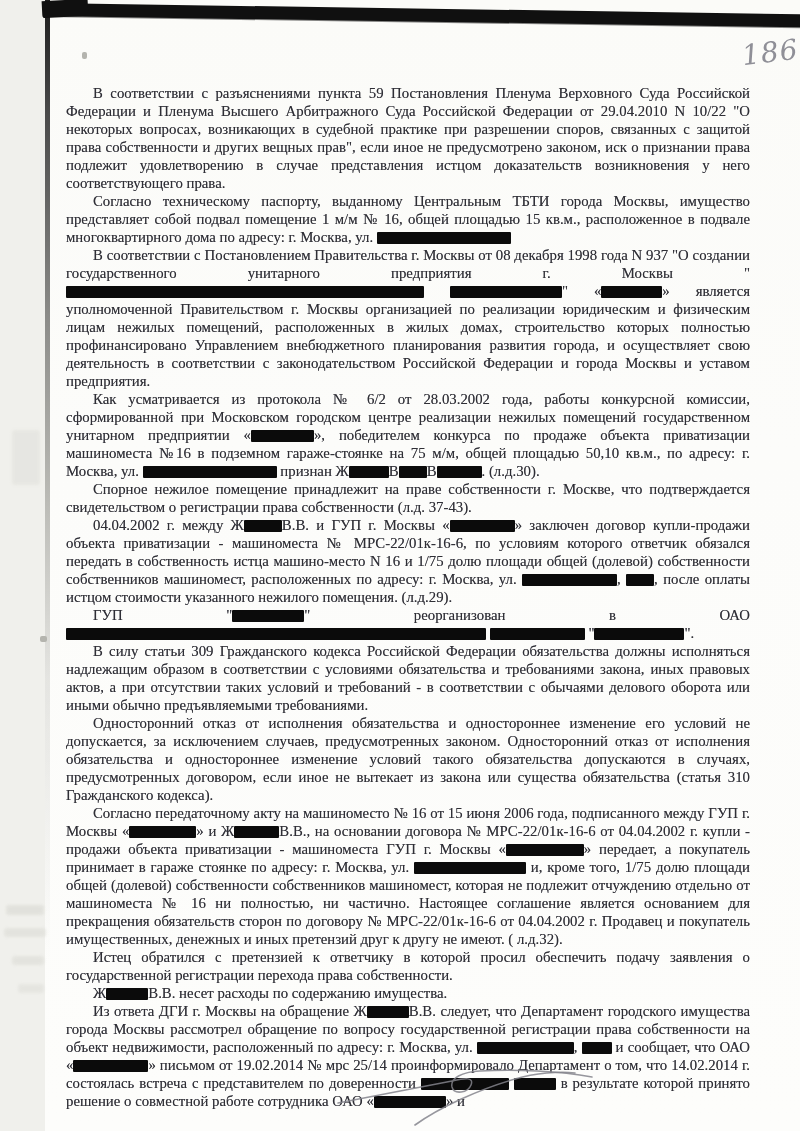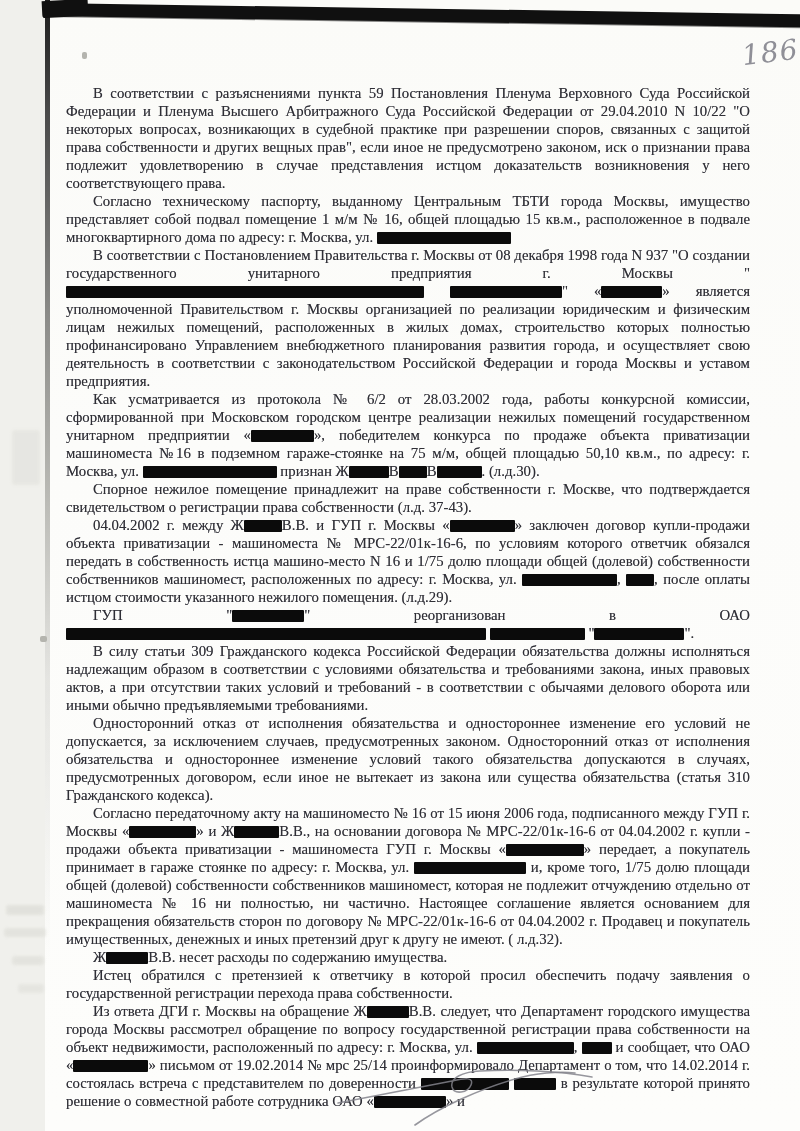--- a/index.html
+++ b/index.html
@@ -79,21 +79,21 @@
     <p class="para"><span>В соответствии с разъяснениями пункта 59 Постановления Пленума Верховного Суда Российской Федерации и Пленума Высшего Арбитражного Суда Российской Федерации от 29.04.2010 N 10/22 "О некоторых вопросах, возникающих в судебной практике при разрешении споров, связанных с защитой права собственности и других вещных прав", если иное не предусмотрено законом, иск о признании права подлежит удовлетворению в случае представления истцом доказательств возникновения у него соответствующего права.</span></p>
     <p class="para"><span>Согласно техническому паспорту, выданному Центральным ТБТИ города Москвы, имущество представляет собой подвал помещение 1 м/м № 16, общей площадью 15 кв.м., расположенное в подвале многоквартирного дома по адресу: г. Москва, ул. </span><span class="redact" style="width: 134px;"></span></p>
     <p class="para"><span>В соответствии с Постановлением Правительства г. Москвы от 08 декабря 1998 года N 937 "О создании государственного унитарного предприятия г. Москвы "</span><span class="redact" style="width: 358px;"></span><span> </span><span class="redact" style="width: 112px;"></span><span>" «</span><span class="redact" style="width: 61px;"></span><span>» является уполномоченной Правительством г. Москвы организацией по реализации юридическим и физическим лицам нежилых помещений, расположенных в жилых домах, строительство которых полностью профинансировано Управлением внебюджетного планирования развития города, и осуществляет свою деятельность в соответствии с законодательством Российской Федерации и города Москвы и уставом предприятия.</span></p>
     <p class="para"><span>Как усматривается из протокола № 6/2 от 28.03.2002 года, работы конкурсной комиссии, сформированной при Московском городском центре реализации нежилых помещений государственном унитарном предприятии «</span><span class="redact" style="width: 63px;"></span><span>», победителем конкурса по продаже объекта приватизации машиноместа №16 в подземном гараже-стоянке на 75 м/м, общей площадью 50,10 кв.м., по адресу: г. Москва, ул. </span><span class="redact" style="width: 134px;"></span><span> признан Ж</span><span class="redact" style="width: 40px;"></span><span>В</span><span class="redact" style="width: 28px;"></span><span>В</span><span class="redact" style="width: 45px;"></span><span>. (л.д.30).</span></p>
     <p class="para"><span>Спорное нежилое помещение принадлежит на праве собственности г. Москве, что подтверждается свидетельством о регистрации права собственности (л.д. 37-43).</span></p>
     <p class="para"><span>04.04.2002 г. между Ж</span><span class="redact" style="width: 38px;"></span><span>В.В. и ГУП г. Москвы «</span><span class="redact" style="width: 65px;"></span><span>» заключен договор купли-продажи объекта приватизации - машиноместа № МРС-22/01к-16-6, по условиям которого ответчик обязался передать в собственность истца машино-место N 16 и 1/75 долю площади общей (долевой) собственности собственников машиномест, расположенных по адресу: г. Москва, ул. </span><span class="redact" style="width: 95px;"></span><span>, </span><span class="redact" style="width: 28px;"></span><span>, после оплаты истцом стоимости указанного нежилого помещения. (л.д.29).</span></p>
     <p class="para"><span>ГУП "</span><span class="redact" style="width: 72px;"></span><span>" реорганизован в ОАО </span><span class="redact" style="width: 420px;"></span><span> </span><span class="redact" style="width: 95px;"></span><span> "</span><span class="redact" style="width: 90px;"></span><span>".</span></p>
     <p class="para"><span>В силу статьи 309 Гражданского кодекса Российской Федерации обязательства должны исполняться надлежащим образом в соответствии с условиями обязательства и требованиями закона, иных правовых актов, а при отсутствии таких условий и требований - в соответствии с обычаями делового оборота или иными обычно предъявляемыми требованиями.</span></p>
     <p class="para"><span>Односторонний отказ от исполнения обязательства и одностороннее изменение его условий не допускается, за исключением случаев, предусмотренных законом. Односторонний отказ от исполнения обязательства и одностороннее изменение условий такого обязательства допускаются в случаях, предусмотренных договором, если иное не вытекает из закона или существа обязательства (статья 310 Гражданского кодекса).</span></p>
     <p class="para"><span>Согласно передаточному акту на машиноместо № 16 от 15 июня 2006 года, подписанного между ГУП г. Москвы «</span><span class="redact" style="width: 67px;"></span><span>» и Ж</span><span class="redact" style="width: 45px;"></span><span>В.В., на основании договора № МРС-22/01к-16-6 от 04.04.2002 г. купли - продажи объекта приватизации - машиноместа ГУП г. Москвы «</span><span class="redact" style="width: 78px;"></span><span>» передает, а покупатель принимает в гараже стоянке по адресу: г. Москва, ул. </span><span class="redact" style="width: 112px;"></span><span> и, кроме того, 1/75 долю площади общей (долевой) собственности собственников машиномест, которая не подлежит отчуждению отдельно от машиноместа № 16 ни полностью, ни частично. Настоящее соглашение является основанием для прекращения обязательств сторон по договору № МРС-22/01к-16-6 от 04.04.2002 г. Продавец и покупатель имущественных, денежных и иных претензий друг к другу не имеют. ( л.д.32).</span></p>
+    <p class="para"><span>Истец обратился с претензией к ответчику в которой просил обеспечить подачу заявления о государственной регистрации перехода права собственности.</span></p>
     <p class="para"><span>Ж</span><span class="redact" style="width: 42px;"></span><span>В.В. несет расходы по содержанию имущества.</span></p>
-    <p class="para"><span>Истец обратился с претензией к ответчику в которой просил обеспечить подачу заявления о государственной регистрации перехода права собственности.</span></p>
     <p class="para"><span>Из ответа ДГИ г. Москвы на обращение Ж</span><span class="redact" style="width: 42px;"></span><span>В.В. следует, что Департамент городского имущества города Москвы рассмотрел обращение по вопросу государственной регистрации права собственности на объект недвижимости, расположенный по адресу: г. Москва, ул. </span><span class="redact" style="width: 97px;"></span><span>, </span><span class="redact" style="width: 30px;"></span><span> и сообщает, что ОАО «</span><span class="redact" style="width: 75px;"></span><span>» письмом от 19.02.2014 № мрс 25/14 проинформировало Департамент о том, что 14.02.2014 г. состоялась встреча с представителем по доверенности </span><span class="redact" style="width: 88px;"></span><span> </span><span class="redact" style="width: 42px;"></span><span> в результате которой принято решение о совместной работе сотрудника ОАО «</span><span class="redact" style="width: 72px;"></span><span>» и</span></p>
   </div>
 
 <svg class="signature" width="330" height="86" viewBox="0 0 330 86">
   <path d="M 85 80 C 110 62, 150 44, 185 34 C 205 28, 230 26, 245 28" fill="none" stroke="#84848c" stroke-width="1.6" stroke-linecap="round" opacity="0.85"></path>
   <path d="M 8 58 C 60 48, 100 40, 122 36 C 136 33, 144 32, 141 40 C 138 48, 124 50, 122 42 C 120 33, 132 27, 150 26 C 185 24, 230 26, 262 32" fill="none" stroke="#84848c" stroke-width="1.5" stroke-linecap="round" opacity="0.85"></path>
 </svg>
 
 </body></html>

